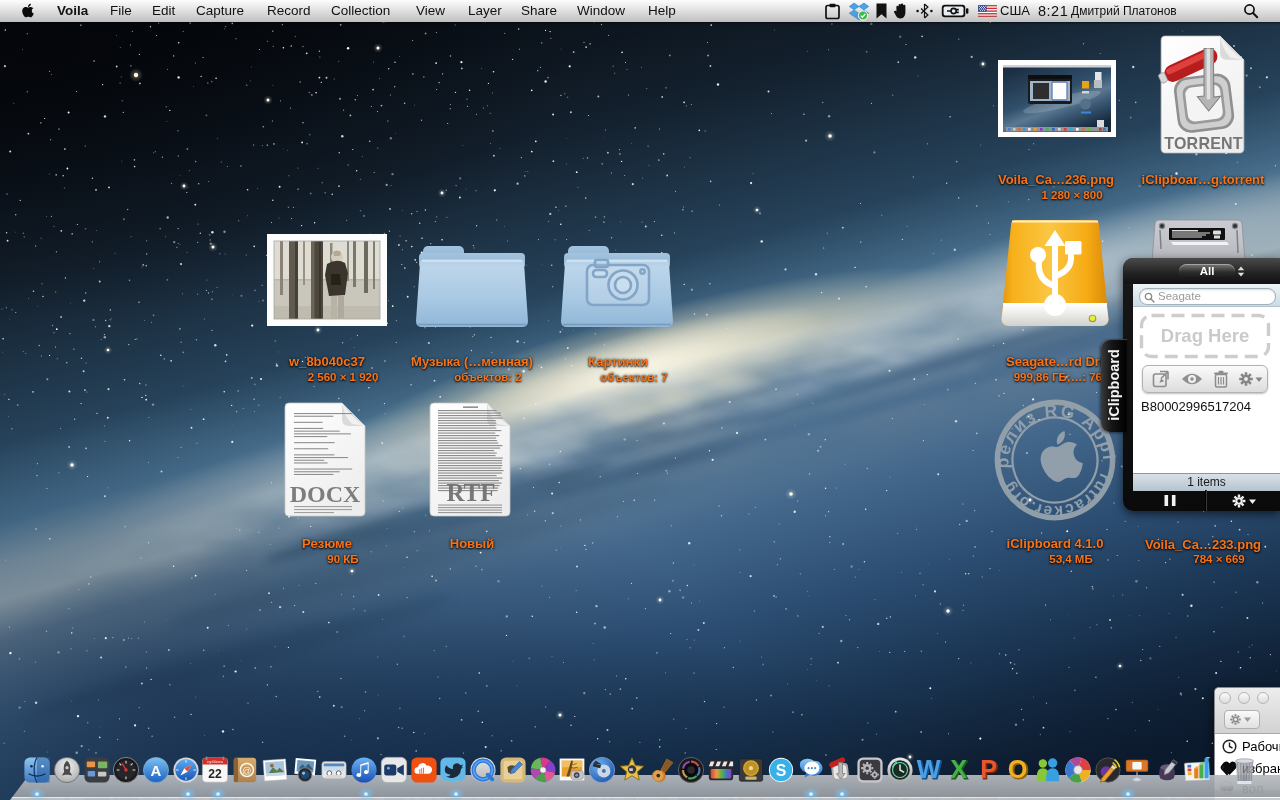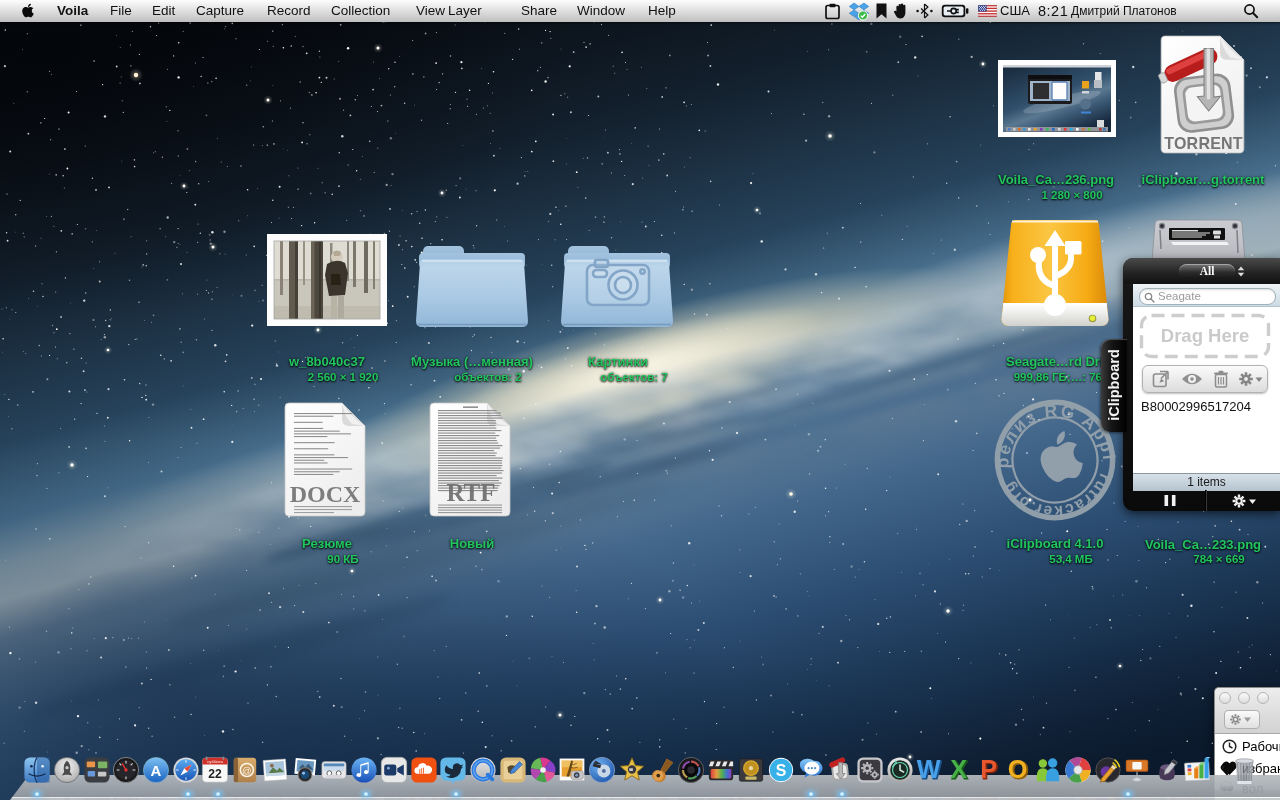--- a/index.html
+++ b/index.html
@@ -1,17 +1,17 @@
 <!DOCTYPE html>
 <html><head><meta charset="utf-8">
 <style>
 html,body{margin:0;padding:0;width:1280px;height:800px;overflow:hidden;background:#0d1824;}
 body{font-family:"Liberation Sans",sans-serif;position:relative;}
 .abs{position:absolute;}
-.lbl{position:absolute;transform:translateX(-50%);white-space:nowrap;color:#22c55e;
+.lbl{position:absolute;transform:translateX(-50%);white-space:nowrap;color:#f97316;
  font-weight:bold;font-size:13px;text-shadow:0 1px 2px rgba(0,0,0,.95),0 0 3px rgba(0,0,0,.6);}
 .sub{font-size:11.5px;margin-left:16px;}
 #menubar{position:absolute;left:0;top:0;width:1280px;height:22px;
  background:linear-gradient(#fdfdfd,#e2e2e2 45%,#c9c9c9 85%,#bfbfbf);
  box-shadow:0 1px 2px rgba(0,0,0,.55);z-index:40;}
 #menubar .mi{position:absolute;top:0;height:22px;line-height:22px;font-size:13.5px;color:#111;}
 #menubar .ic{position:absolute;top:0;}
 .dock-ic{position:absolute;}
 .dock-ic svg{display:block;}
 .dock-ref{position:absolute;transform:scaleY(-1);opacity:.3;-webkit-mask-image:linear-gradient(rgba(0,0,0,.75),transparent 60%);
@@ -1636,21 +1636,21 @@
     <div class="ic" style="left:22px;top:3px;"><svg width="12" height="15" viewBox="-17 -35 51 61">
         <path d="M31.9 11.6c-.9 2-1.9 3.9-3.1 5.6-1.6 2.3-3 4-4 4.8-1.6 1.5-3.3 2.2-5.2 2.3-1.3 0-2.9-.4-4.8-1.1-1.9-.8-3.6-1.1-5.1-1.1-1.6 0-3.4.4-5.3 1.1-1.9.8-3.4 1.2-4.6 1.2-1.8.1-3.5-.7-5.3-2.3-1.1-1-2.5-2.7-4.2-5-1.8-2.5-3.3-5.5-4.4-8.8C-15.4 4.7-16 1.2-16-2.2c0-3.9.8-7.2 2.5-10 1.3-2.3 3.1-4 5.3-5.3 2.2-1.3 4.6-2 7.1-2 1.4 0 3.2.4 5.5 1.3 2.3.9 3.7 1.3 4.4 1.3.5 0 2.1-.5 4.9-1.5 2.6-.9 4.8-1.3 6.6-1.2 4.9.4 8.5 2.3 10.9 5.8-4.4 2.6-6.5 6.3-6.5 11.1 0 3.7 1.4 6.8 4 9.2 1.2 1.1 2.5 2 4 2.6-.3.9-.7 1.8-1 2.7zM20.7-32.4c0 2.9-1.1 5.6-3.2 8.1-2.5 3-5.6 4.7-9 4.4-.1-.4-.1-.8-.1-1.1 0-2.8 1.2-5.8 3.4-8.2 1.1-1.2 2.4-2.3 4.1-3.1 1.7-.8 3.2-1.3 4.7-1.3 0 .4.1.8.1 1.2z" fill="#0b0b0b"></path>
       </svg></div>
     <div class="mi" style="left:57px;font-weight:bold;">Voila</div>
     <div class="mi" style="left:110px;">File</div>
     <div class="mi" style="left:152px;">Edit</div>
     <div class="mi" style="left:196px;">Capture</div>
     <div class="mi" style="left:267px;">Record</div>
     <div class="mi" style="left:331px;">Collection</div>
     <div class="mi" style="left:416px;">View</div>
-    <div class="mi" style="left:448px;">Layer</div>
+    <div class="mi" style="left:468px;">Layer</div>
     <div class="mi" style="left:521px;">Share</div>
     <div class="mi" style="left:577px;">Window</div>
     <div class="mi" style="left:648px;">Help</div>
     <svg class="ic" style="left:824px;top:3px" width="18" height="17" viewBox="0 0 18 17">
  <rect x="2" y="2.5" width="13" height="13" rx="1.8" fill="none" stroke="#111" stroke-width="1.7"></rect>
  <rect x="5.5" y="0.8" width="6" height="3.4" rx="1" fill="#111"></rect>
     </svg>
     <svg class="ic" style="left:849px;top:2px" width="20" height="19" viewBox="0 0 20 19">
  <g fill="#4aa3e8" stroke="#1d6fb8" stroke-width="0.5">
  <path d="M5 1 L10 4.4 5.2 7.8 0.3 4.5z"></path>
@@ -3052,21 +3052,21 @@
  background:linear-gradient(90deg,#3a3a3a,#161616 40%,#000);border-radius:9px 0 0 9px;
  box-shadow:inset 0 1px 1px rgba(255,255,255,0.25), -1px 1px 3px rgba(0,0,0,0.5);"></div>
 <div class="abs" style="z-index:31;left:1101px;top:339px;width:26px;height:93px;overflow:visible;">
  <div style="position:absolute;left:13px;top:46px;transform:translate(-50%,-50%) rotate(-90deg);
   color:#f2f2f2;font-weight:bold;font-size:14.5px;white-space:nowrap;">iClipboard</div>
 </div>
 <div class="abs" style="z-index:29;left:1123px;top:258px;width:157px;height:253px;
  background:linear-gradient(#2e2e2e,#161616 12%,#0a0a0a);border-radius:10px 0 0 10px;
  box-shadow:0 3px 10px rgba(0,0,0,0.6);"></div>
 <div class="abs" style="z-index:32;left:1123px;top:258px;width:157px;height:26px;
- background:linear-gradient(#4a4a4a,#222 60%,#111);border-radius:10px 0 0 0;font-family:Liberation Serif, serif;">
+ background:linear-gradient(#4a4a4a,#222 60%,#111);border-radius:10px 0 0 0;">
  <div style="position:absolute;left:56px;top:6px;width:56px;height:15px;border-radius:8px;
   background:linear-gradient(#7a7a7a,#2c2c2c 55%,#161616);box-shadow:inset 0 1px 0 rgba(255,255,255,0.35);
   color:#fff;font-size:11.5px;font-weight:bold;text-align:center;line-height:15px;">All</div>
  <svg style="position:absolute;left:114px;top:8px" width="8" height="11" viewBox="0 0 8 11">
   <path d="M4 0.5 L7.2 4.2 H0.8 Z" fill="#dedede"></path>
       <path d="M4 10.5 L7.2 6.8 H0.8 Z" fill="#dedede"></path>
     </svg>
 </div>
 <div class="abs" style="z-index:32;left:1133px;top:284px;width:147px;height:206px;background:#fff;">
  <div style="position:absolute;left:0;top:0;width:147px;height:22px;background:linear-gradient(#eef3f6,#ccdbe4);border-bottom:1px solid #b3c3cd;"></div>

